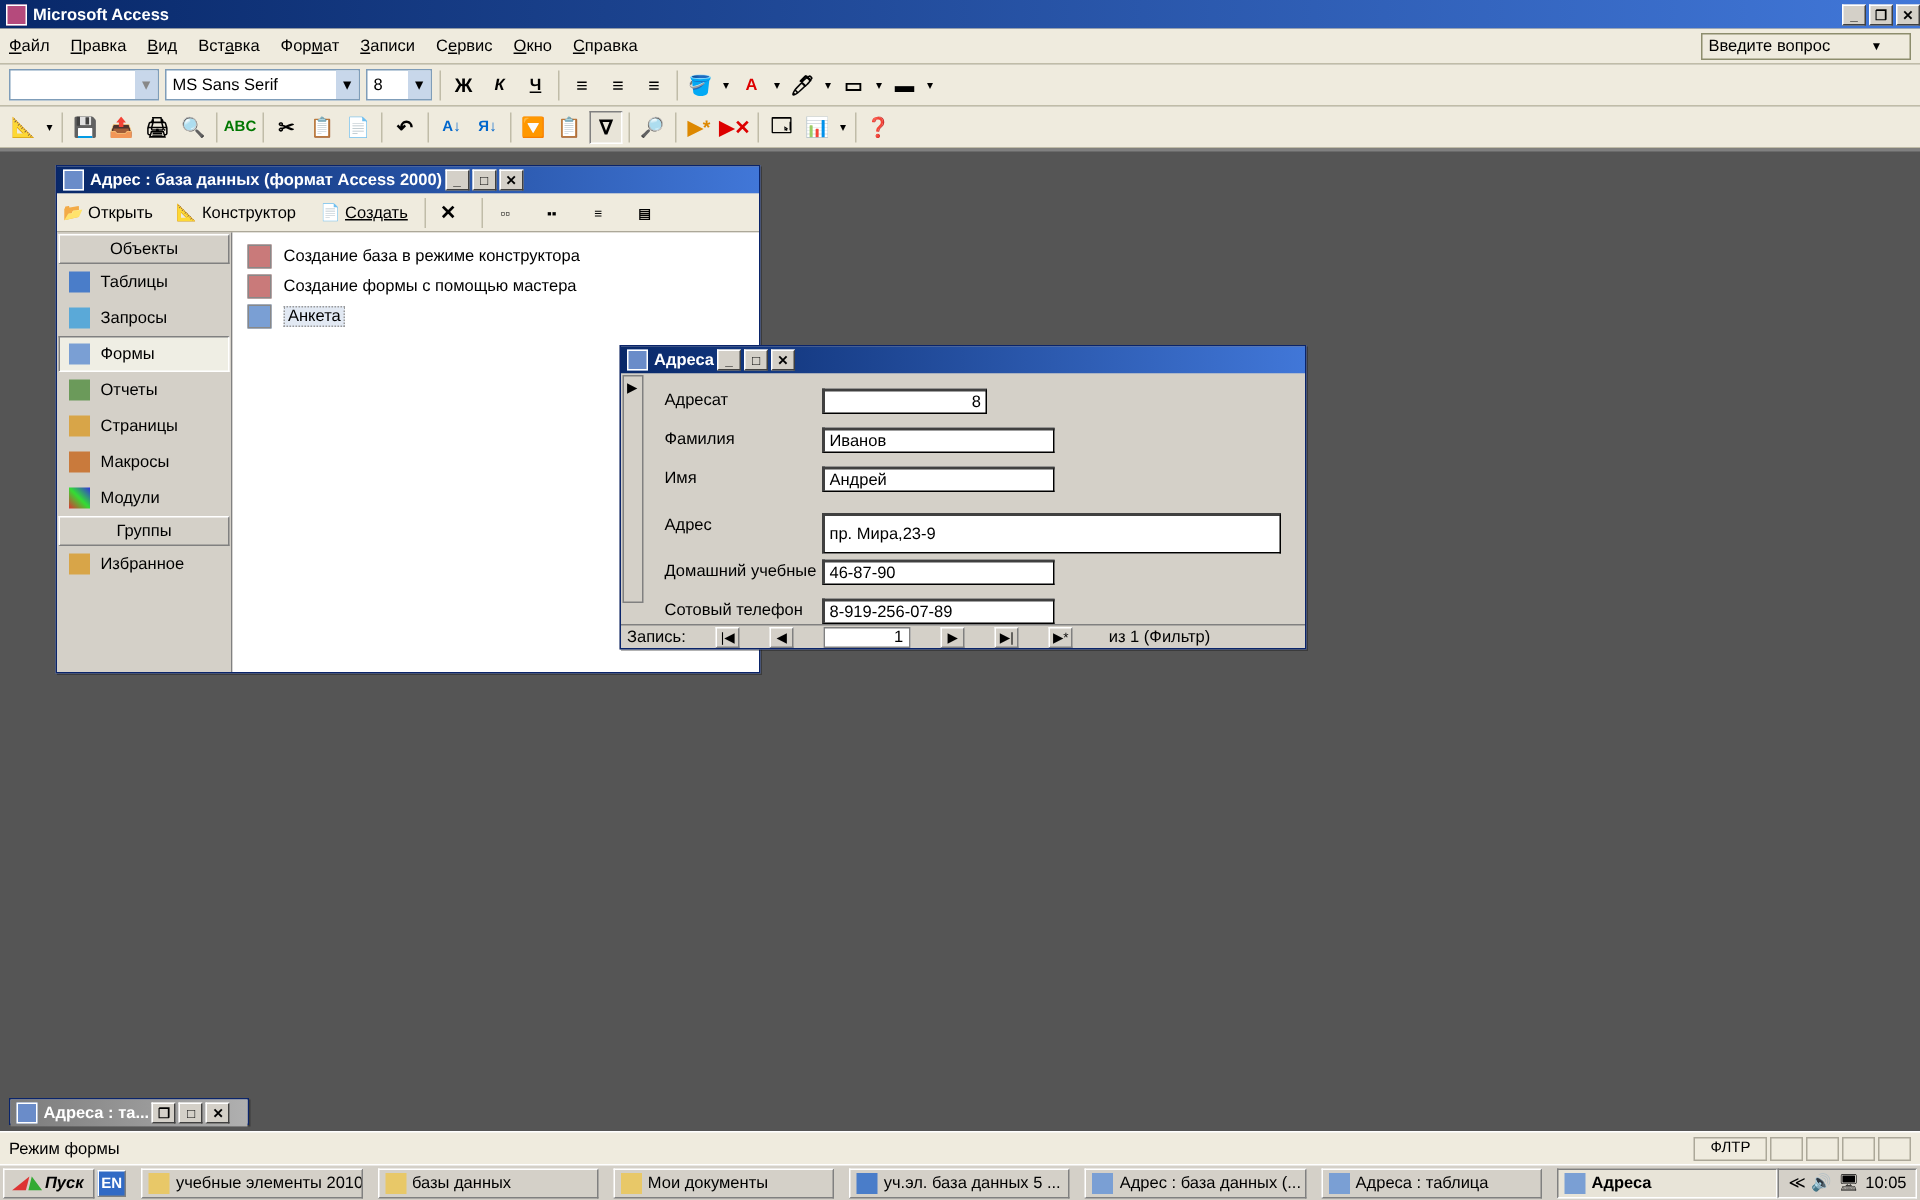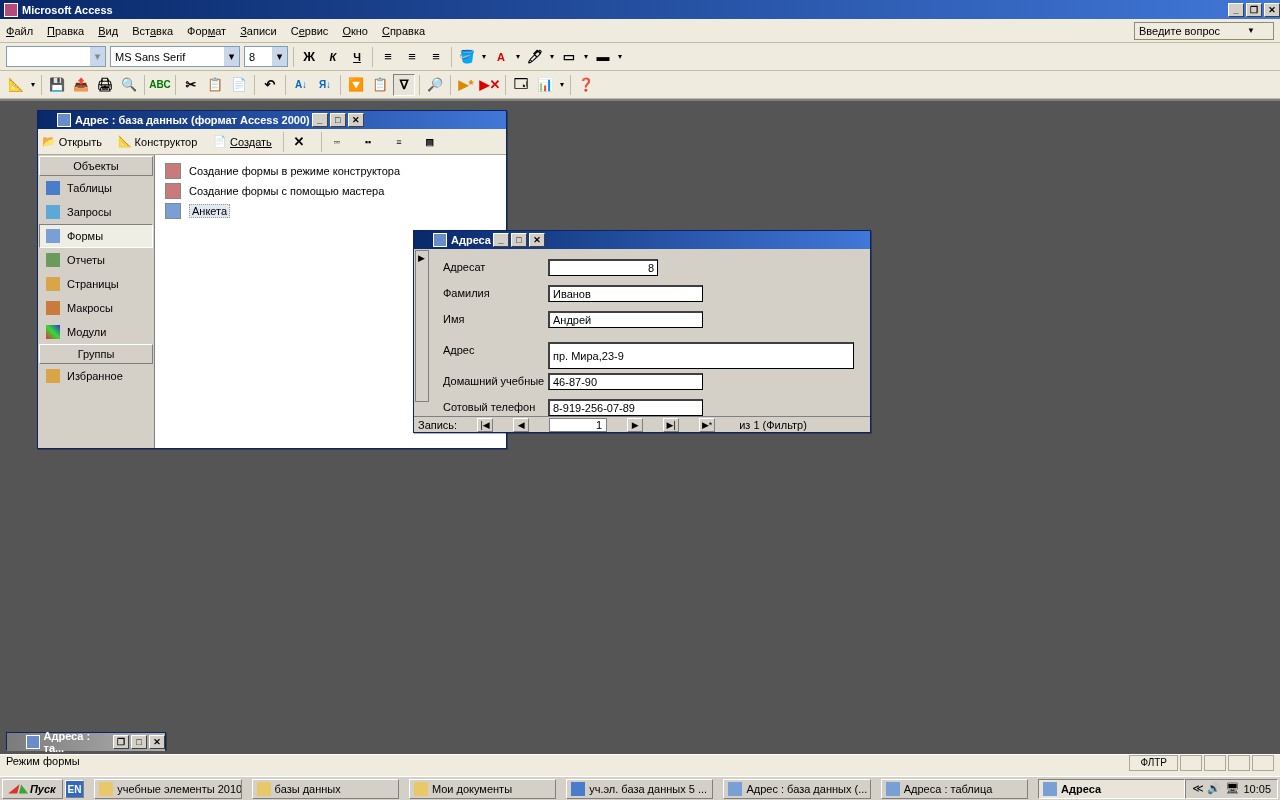--- a/index.html
+++ b/index.html
@@ -25,21 +25,21 @@
 .combo.blank { color: #888; }
 .tb-btn { width: 22px; height: 22px; margin: 0 1px; display: flex; align-items: center; justify-content: center; border: 1px solid transparent; font-size: 13px; font-weight: bold; }
 .sep { width: 1px; height: 20px; background: #c0bca8; margin: 0 3px; }
 .dd-arrow { width: 10px; display: flex; align-items: center; justify-content: center; font-size: 8px; color: #000; }
 
 
 .workspace { background: #555; position: absolute; top: 99px; left: 0; right: 0; bottom: 46px; border-top: 2px solid #808080; }
 
 
 .child-win { position: absolute; border: 1px solid #0a246a; background: #d4d0c8; box-shadow: 1px 1px 0 rgba(0,0,0,0.3); }
-.child-title { height: 18px; background: linear-gradient(to right, #082869, #4177D8); color: #fff; display: flex; align-items: center; padding-left: 19px; font-weight: bold; font-size:11px;}
+.child-title { height: 18px; background: linear-gradient(to right, #082869, #4177D8); color: #fff; display: flex; align-items: center; padding-left: 4px; font-weight: bold; font-size:11px;}
 .child-title .icon { width: 14px; height: 14px; margin-right: 4px; background: #6a8cc9; border: 1px solid #fff; }
 .db-win { left: 37px; top: 9px; width: 470px; height: 339px; }
 .db-toolbar { height: 26px; background: #efebde; display: flex; align-items: center; padding: 0 4px; border-bottom: 1px solid #aca899; font-size:11px;}
 .db-toolbar span { margin-right: 8px; display:flex; align-items:center; gap: 3px;}
 .db-body { display: flex; height: calc(100% - 44px); }
 .db-sidebar { width: 117px; background: #d4d0c8; border-right: 1px solid #808080; display: flex; flex-direction: column; padding: 1px; }
 .sb-header { height: 20px; background: #d4d0c8; border: 1px solid #fff; border-right-color: #808080; border-bottom-color: #808080; text-align: center; line-height: 18px; font-size: 11px; }
 .sb-item { height: 24px; display: flex; align-items: center; padding-left: 6px; border: 1px solid transparent; gap:7px; font-size:11px;}
 .sb-item.active { border: 1px solid #808080; border-right-color: #fff; border-bottom-color: #fff; background: #efeee4; }
 .sb-icon { width:14px; height:14px; }
@@ -57,21 +57,21 @@
 .form-row label { width: 105px; text-align: left; font-size: 11px; }
 .form-row input { height: 17px; border: 1px solid #000; border-top: 2px solid #404040; border-left: 2px solid #404040; background: #fff; padding: 0 3px; font-size: 11px; }
 .form-nav { position: absolute; bottom: -16px; left: 0; right: 0; height: 16px; background: #d4d0c8; border-top: 1px solid #808080; display: flex; align-items: center; font-size: 11px; padding-left:4px; gap:20px;}
 .nav-btn { width: 16px; height: 14px; background: #d4d0c8; border: 1px solid #fff; border-right-color:#808080; border-bottom-color:#808080; display:flex; align-items:center; justify-content:center; font-size:9px;}
 .nav-input { width: 58px; height: 14px; background: #fff; border: 1px solid #808080; text-align: right; padding-right: 4px; }
 
 
 .min-win { position: absolute; left: 6px; bottom: 4px; width: 160px; height: 18px; }
 
 
-.statusbar { position: absolute; bottom: 24px; left: 0; right: 0; height: 22px; background: #efebde; border-top: 1px solid #fff; display: flex; padding: 0 6px; font-size: 11px; gap: 44px; }
+.statusbar { position: absolute; bottom: 24px; left: 0; right: 0; height: 22px; background: #efebde; border-top: 1px solid #fff; display: flex; align-items: center; padding: 0 6px; font-size: 11px; gap: 44px; }
 .statusbar .right-boxes { margin-left: auto; display: flex; }
 .status-box { border: 1px solid #aca899; padding: 0 10px; height: 16px; margin-left: 2px; font-size:10px; color:#888; line-height:14px;}
 
 
 .taskbar { position: absolute; bottom: 0; left: 0; right: 0; height: 24px; background: #d4d0c8; border-top: 1px solid #fff; display: flex; align-items: center; padding: 1px 2px; }
 .start-btn { height: 20px; padding: 0 6px; border: 1px solid #fff; border-right-color:#808080; border-bottom-color:#808080; display:flex; align-items:center; font-weight:bold; font-style:italic; font-size:11px; gap:2px;}
 .task-btn { height: 20px; padding: 0 4px; margin-left: 10px; border: 1px solid #fff; border-right-color:#808080; border-bottom-color:#808080; display:flex; align-items:center; font-size:11px; gap:4px; overflow:hidden; white-space:nowrap;}
 .task-btn.active { border: 1px solid #808080; border-right-color:#fff; border-bottom-color:#fff; background:#e8e4d8;}
 .task-btn .ico { width:14px; height:14px; flex-shrink:0;}
 .tray { margin-left: auto; border: 1px solid #808080; border-right-color:#fff; border-bottom-color:#fff; height:20px; display:flex; align-items:center; padding:0 6px; gap:4px; font-size:11px;}
@@ -240,21 +240,21 @@
           </div>
         <div class="sb-header">Группы</div>
         <div class="sb-item">
             <div class="sb-icon" style="background:#d8a548"></div>
             <span>Избранное</span>
           </div>
       </div>
       <div class="db-list">
         <div class="db-list-item">
             <div class="li-icon" style="background:#c97a7a;border:1px solid #888"></div>
-            <span>Создание формы в режиме конструктора</span>
+            <span>Создание база в режиме конструктора</span>
           </div>
         <div class="db-list-item">
             <div class="li-icon" style="background:#c97a7a;border:1px solid #888"></div>
             <span>Создание формы с помощью мастера</span>
           </div>
         <div class="db-list-item sel">
             <div class="li-icon" style="background:#7a9fd4;border:1px solid #888"></div>
             <span>Анкета</span>
           </div>
       </div>

